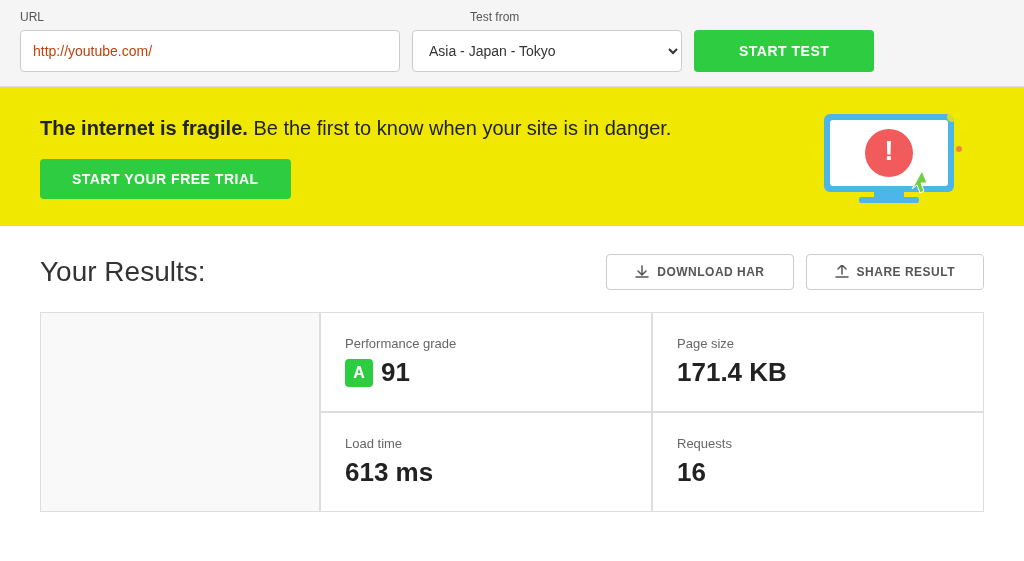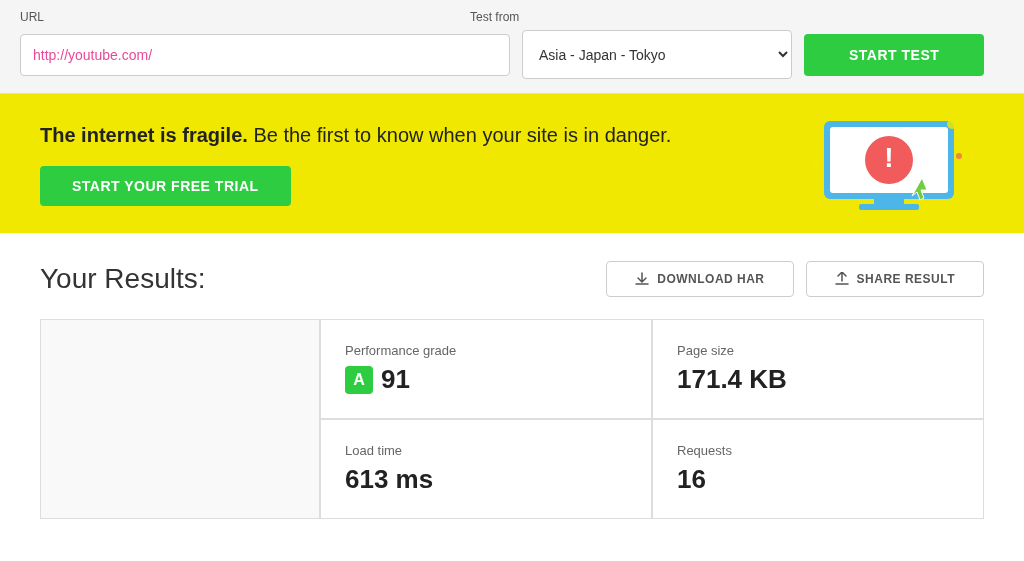--- a/index.html
+++ b/index.html
@@ -21,32 +21,32 @@
       color: #555;
     }
     .header-label.url-label { width: 430px; }
     .header-label.test-from-label { width: 270px; }
     .header-inputs {
       display: flex;
       align-items: center;
       gap: 12px;
     }
     .url-input {
-      width: 490px;
+      width: 380px;
       height: 42px;
       border: 1px solid #ccc;
       border-radius: 4px;
       padding: 0 12px;
       font-size: 14px;
-      color: #ec4899;
+      color: #c2410c;
       background: #fff;
     }
     .test-from-select {
       width: 270px;
-      height: 49px;
+      height: 42px;
       border: 1px solid #ccc;
       border-radius: 4px;
       padding: 0 12px;
       font-size: 14px;
       color: #333;
       background: #fff;
       appearance: auto;
     }
     .start-test-btn {
       height: 42px;

